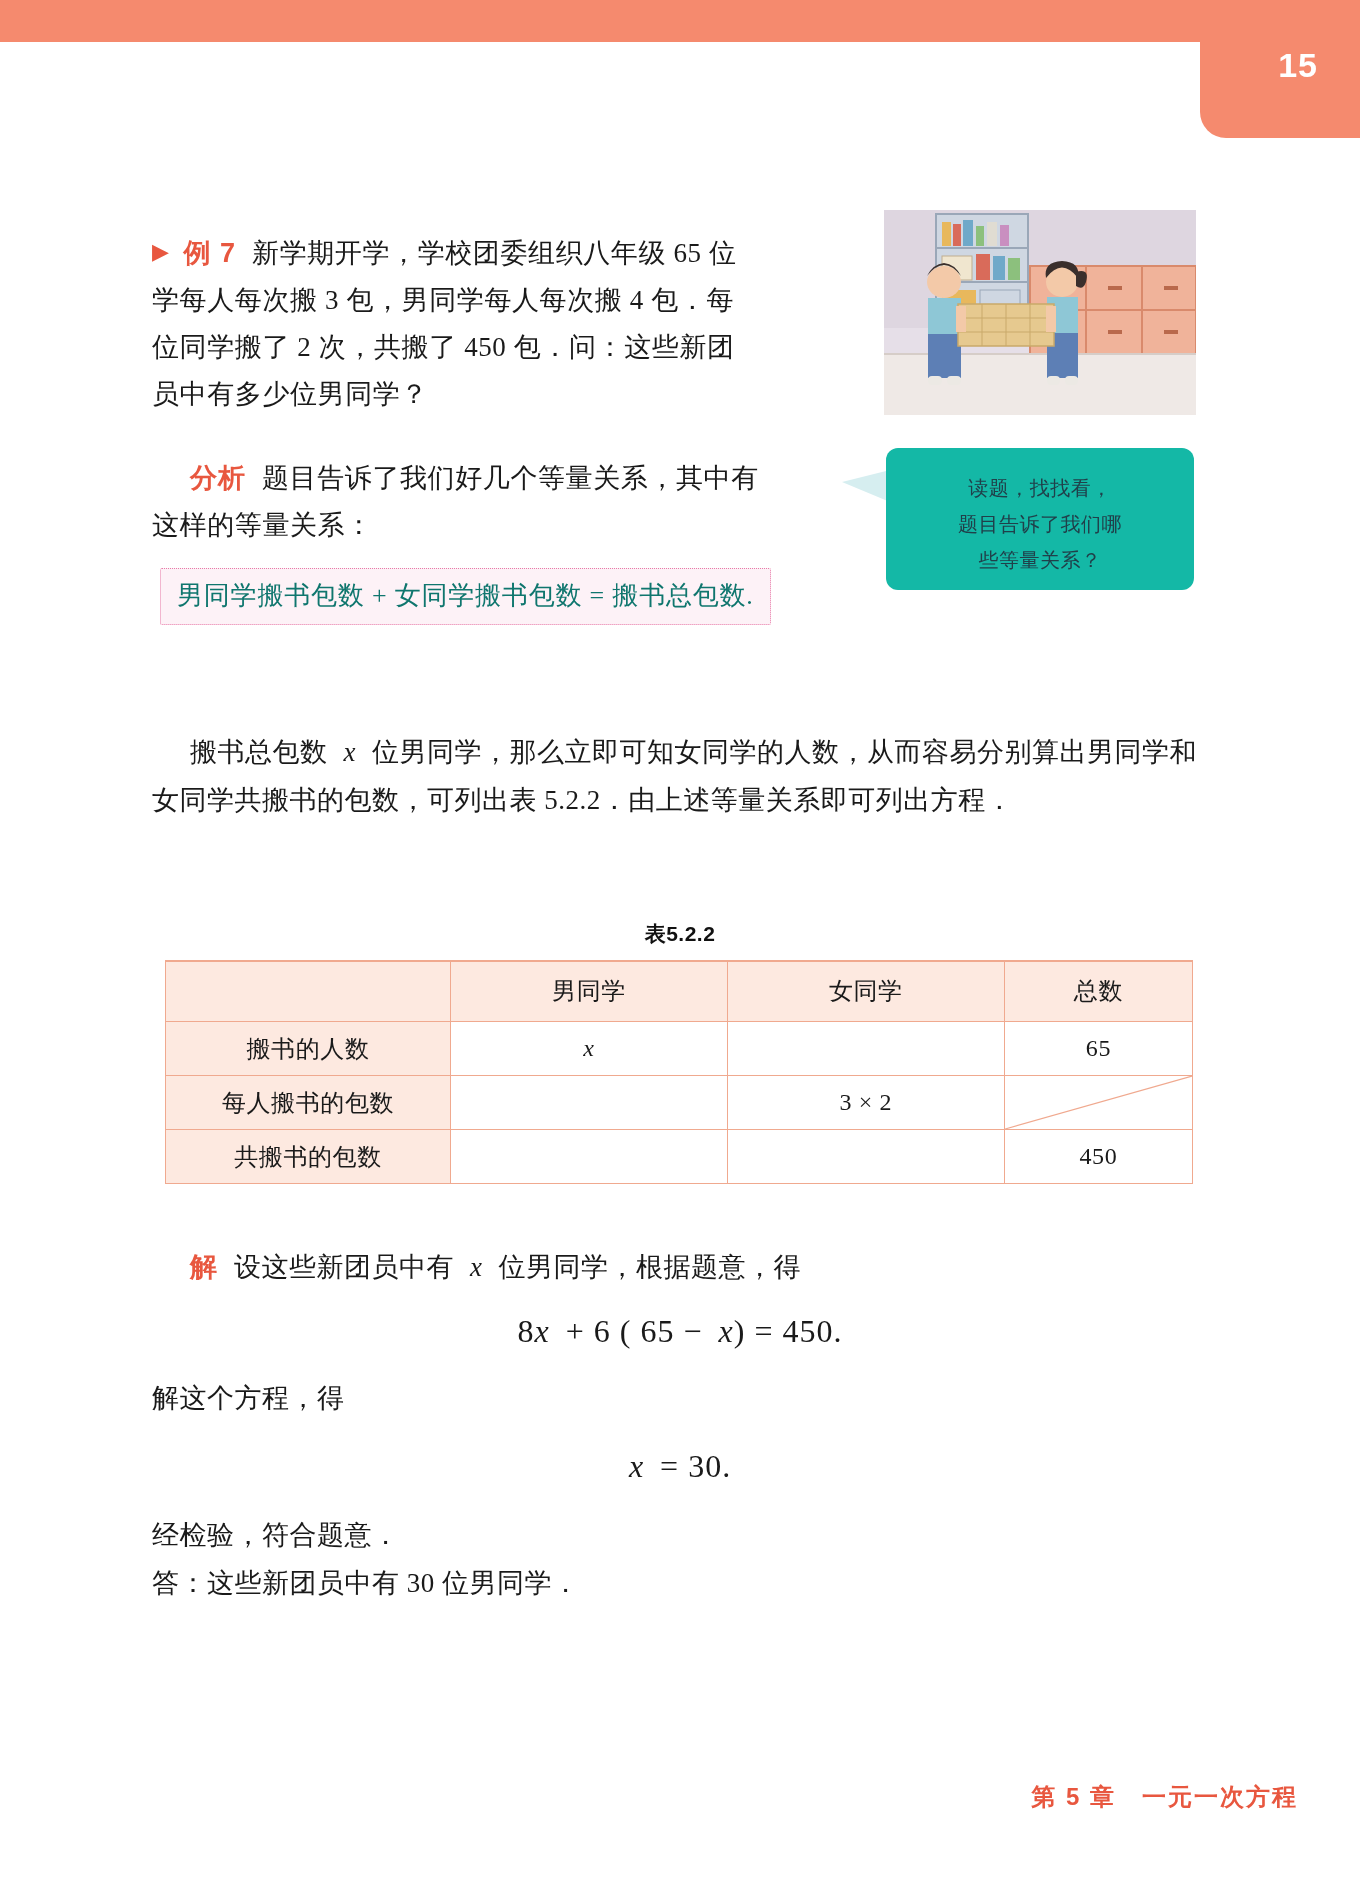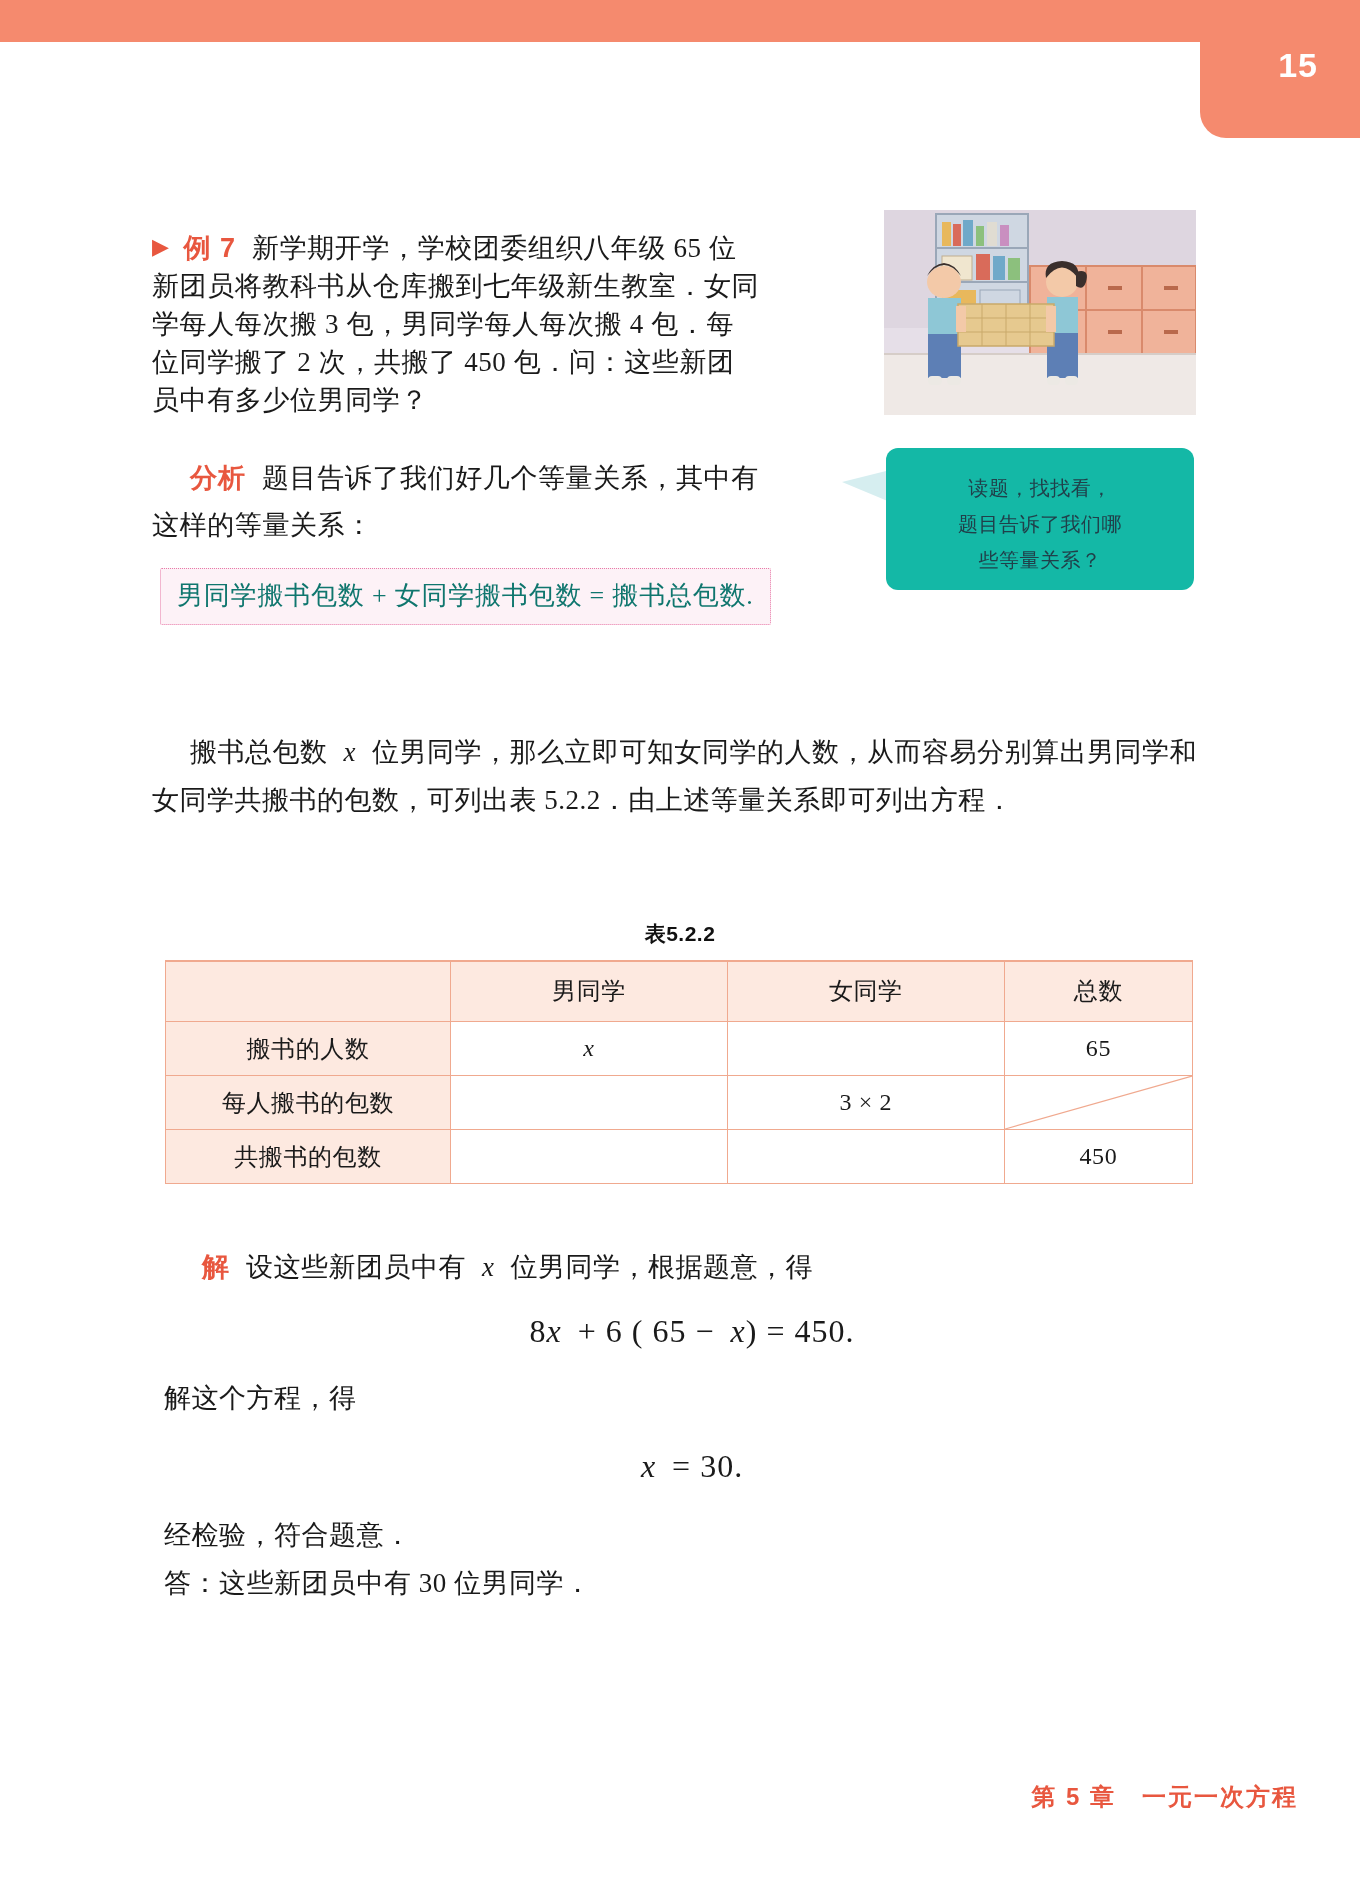--- a/index.html
+++ b/index.html
@@ -56,21 +56,21 @@
 
   
   .example-block {
     position: absolute;
     left: 152px;
     top: 228px;
     width: 730px;
   }
   .example-line {
     font-size: 27px;
-    line-height: 38px;
+    line-height: 47px;
     letter-spacing: 0.6px;
   }
   .marker-triangle {
     display: inline-block;
     color: #e8573f;
     font-size: 22px;
     margin-right: 14px;
     vertical-align: 3px;
   }
   .label-red {
@@ -233,21 +233,20 @@
     height: 2px;
     background: #f0a98f;
   }
 
   
   .sol-block {
     position: absolute;
     left: 152px;
     top: 1243px;
     width: 1056px;
-    margin-left: 12px;
   }
   .sol-line {
     font-size: 27px;
     line-height: 48px;
     letter-spacing: 0.5px;
   }
   .eq-center {
     text-align: center;
     font-size: 32px;
     letter-spacing: 1px;
@@ -272,21 +271,20 @@
 <div class="header-band"></div>
 <div class="header-tab"></div>
 <div class="page-number">15</div>
 
 <div class="content">
 
   <div class="example-block">
     <div class="example-line">
       <span class="marker-triangle">▶</span><span class="label-red">例 7</span><span class="sp-sm"></span><span>新学期开学，学校团委组织八年级 65 位</span>
     </div>
-    <div class="example-line">新团员将教科书从仓库搬到七年级新生教室．女同</div>
     <div class="example-line">学每人每次搬 3 包，男同学每人每次搬 4 包．每</div>
     <div class="example-line">位同学搬了 2 次，共搬了 450 包．问：这些新团</div>
     <div class="example-line">员中有多少位男同学？</div>
   </div>
 
   <div class="analysis-block">
     <div class="analysis-line">
       <span class="indent"></span><span class="label-red">分析</span><span class="sp-sm"></span><span>题目告诉了我们好几个等量关系，其中有</span>
     </div>
     <div class="analysis-line">这样的等量关系：</div>

